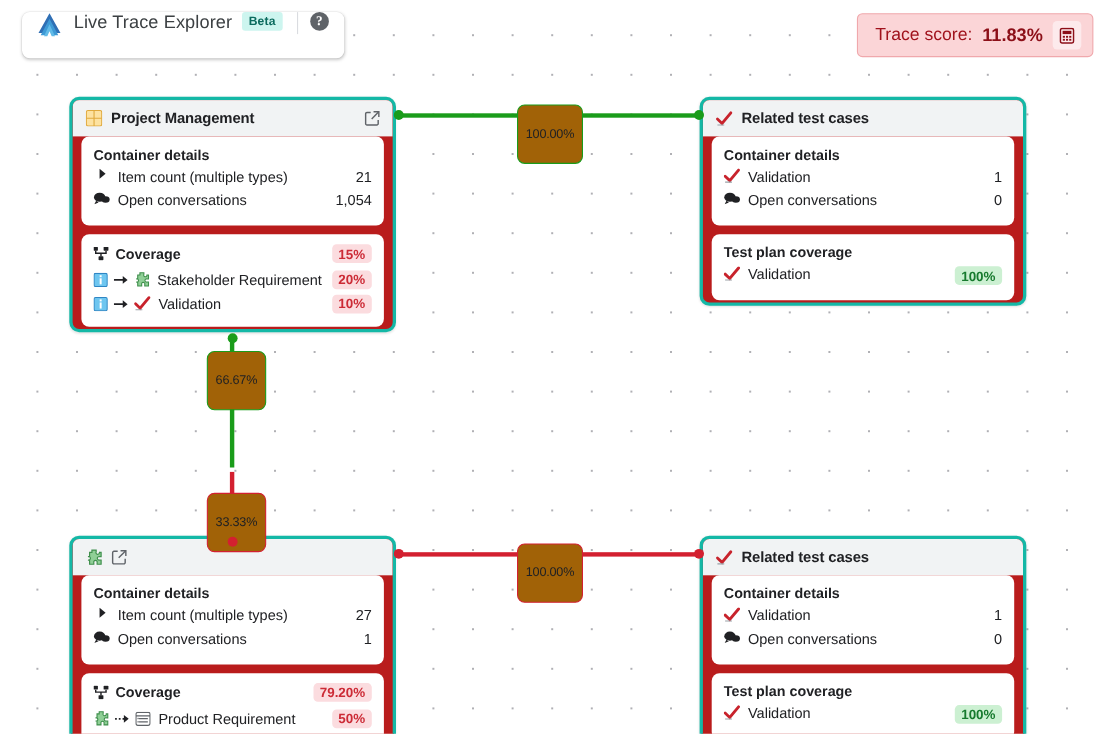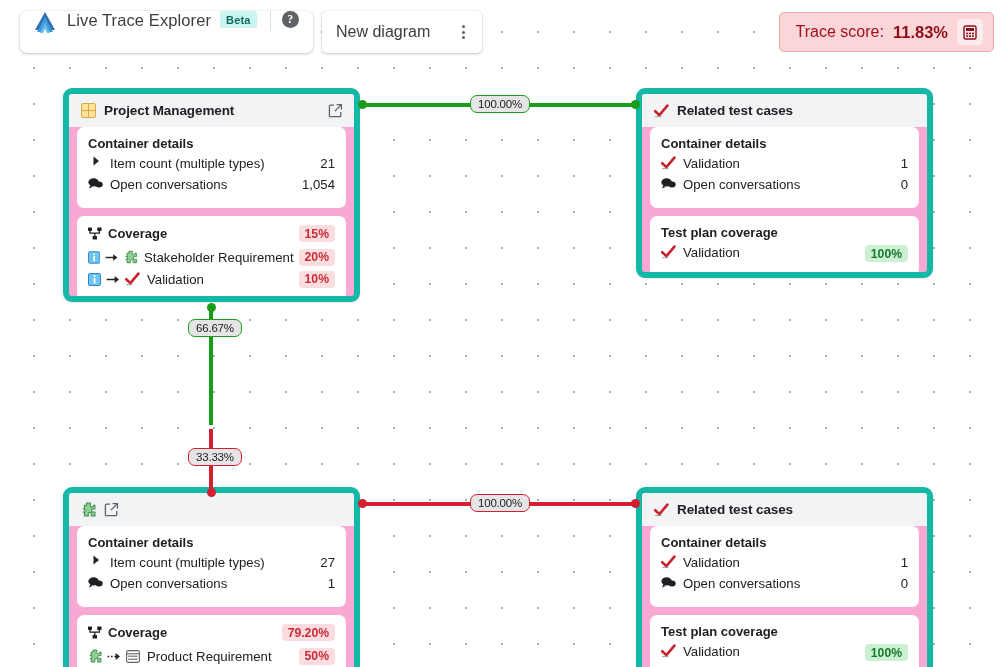--- a/index.html
+++ b/index.html
@@ -58,22 +58,22 @@
   .score-label { font-size: 16px; color: #a0121c; }
   .score-value { font-size: 16.5px; font-weight: bold; color: #8c0f18; }
   .calc-btn { width: 26px; height: 26px; border-radius: 4px; background: #fdeaec;
     display: flex; align-items: center; justify-content: center; }
 
   
   .canvas { position: absolute; inset: 0; }
 
   .node {
     position: absolute;
-    background: #f9a8d4;
-    border: 6px solid #14b8a6;
+    background: #b91c1c;
+    border: 3px solid #14b8a6;
     border-radius: 9px;
     box-shadow: 0 1px 2px rgba(0,0,0,.10);
     overflow: hidden;
   }
   .node-header {
     height: 33px; display: flex; align-items: center; gap: 8px;
     padding: 0 11px 0 12px; background: #f1f3f4;
   }
   .node-title { font-size: 13.5px; font-weight: bold; color: #202124; flex: 1;
     white-space: nowrap; letter-spacing: -.1px; }
@@ -93,22 +93,22 @@
   .cov-title { font-size: 13px; font-weight: bold; color: #202124; flex: 1; }
   .badge { font-size: 12.2px; font-weight: bold; padding: 1.5px 6px; border-radius: 4px;
     white-space: nowrap; }
   .badge.red { background: #fbdcdf; color: #cc2b36; }
   .badge.green { background: #ccf0d2; color: #177a2e; }
   .cov-row { display: flex; align-items: center; height: 22px; gap: 5px; }
   .cov-row .row-label { margin-left: 2px; }
 
   
   .edge-label {
-    position: absolute; background: #e5e5e5; border-radius: 7px;
-    font-size: 11.5px; color: #202124; padding: 2px 7px; white-space: nowrap;
+    position: absolute; background: #a16207; border-radius: 7px;
+    font-size: 11.5px; color: #202124; padding: 20px 7px; white-space: nowrap;
     border: 1.6px solid #1a9c1a; z-index: 12; letter-spacing: -.2px;
   }
   .edge-label.red { border-color: #d32030; }
   .edge-line { position: absolute; z-index: 8; }
   .dot { position: absolute; width: 9px; height: 9px; border-radius: 50%; z-index: 14; }
 </style>
 </head>
 <body>
 
 <div class="topbar">
@@ -118,28 +118,20 @@
       <path d="M13 1 L3 19 L8 19 L13 9 L18 19 L23 19 Z" fill="#2f6fb5"></path>
       <path d="M13 6 L5 21 L9.5 21 L13 13.5 L16.5 21 L21 21 Z" fill="#3e9ad6"></path>
       <path d="M13 11 L8 22 L11 22 L13 17.5 L15 22 L18 22 Z" fill="#62bbe8"></path>
     </svg>
     <span class="brand-title">Live Trace Explorer</span>
     <span class="beta-badge">Beta</span>
     <span class="pill-div"></span>
     <span class="help-icon">?</span>
   </div>
 
-  <div class="diagram-pill">
-    <span class="diagram-name">New diagram</span>
-    <span class="kebab">
-        <i></i>
-        <i></i>
-        <i></i>
-      </span>
-  </div>
 
   <div class="score-pill">
     <span class="score-label">Trace score:</span>
     <span class="score-value">11.83%</span>
     <span class="calc-btn">
       <svg width="14" height="15" viewBox="0 0 14 15">
         <rect x="1" y="1" width="12" height="13" rx="1.5" fill="none" stroke="#8c0f18" stroke-width="1.4"></rect>
         <rect x="3" y="3" width="8" height="3" fill="#8c0f18"></rect>
         <rect x="3.2" y="7.6" width="1.9" height="1.7" fill="#8c0f18"></rect>
         <rect x="6.1" y="7.6" width="1.9" height="1.7" fill="#8c0f18"></rect>

